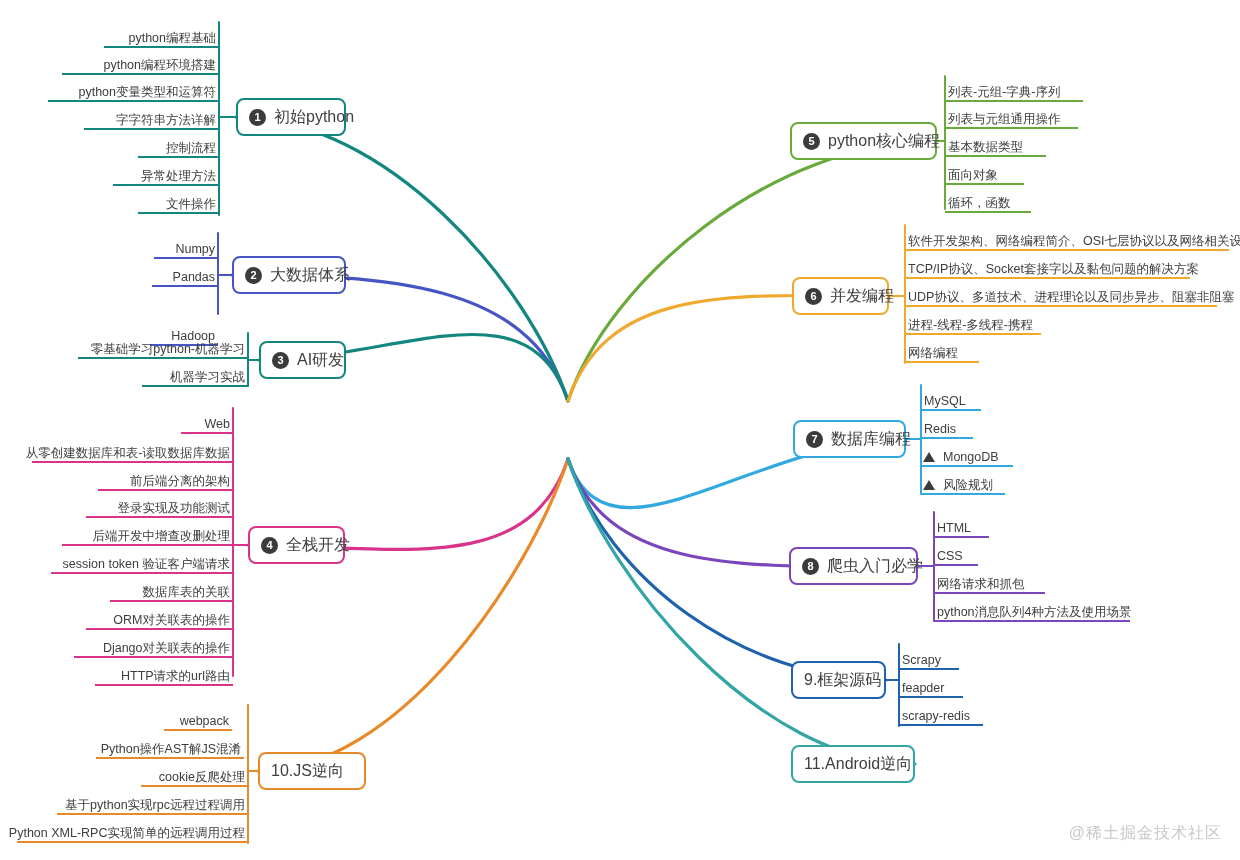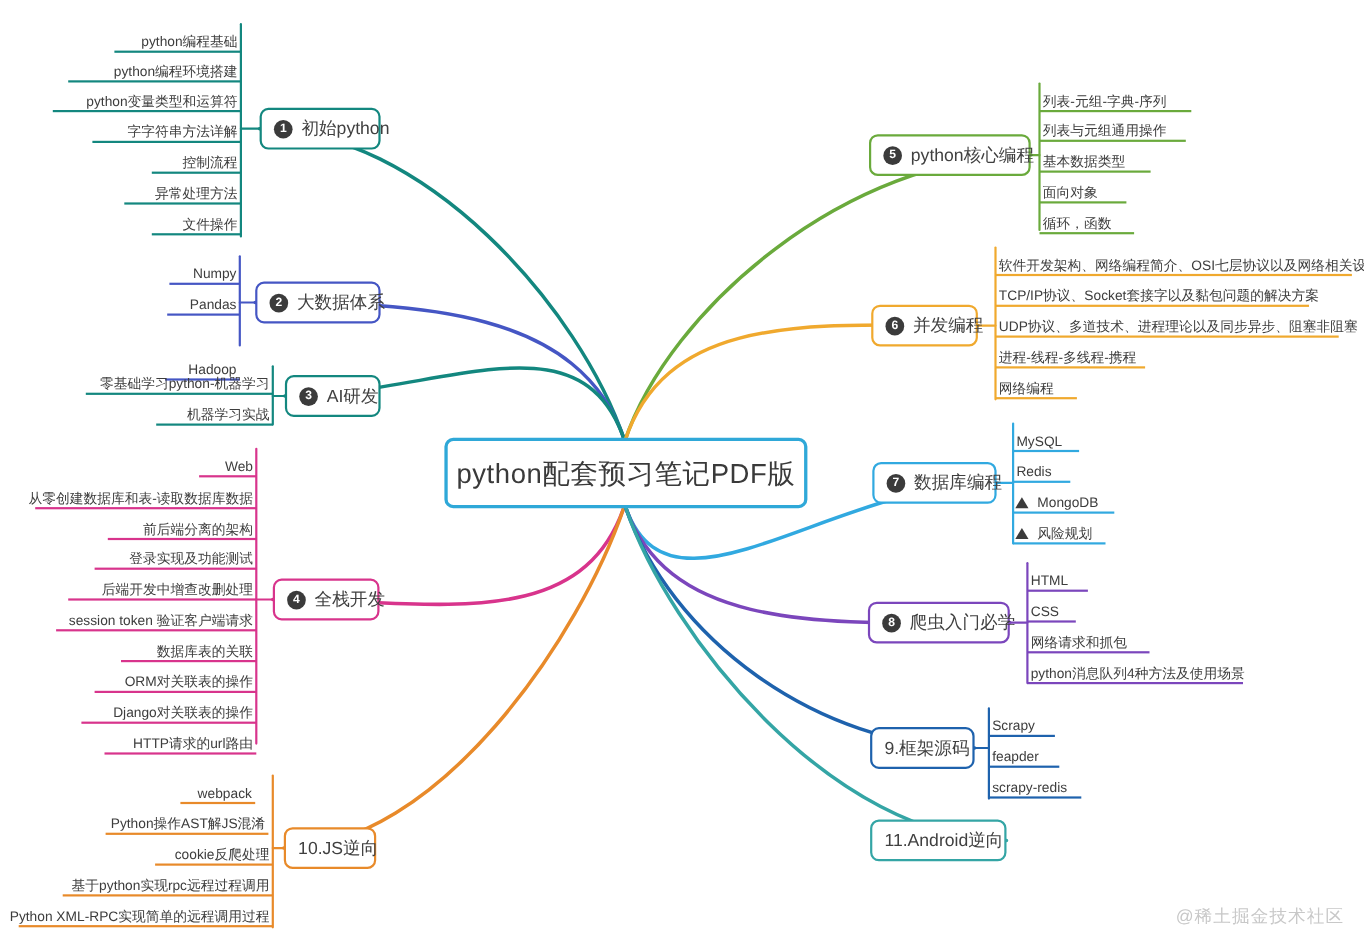--- a/index.html
+++ b/index.html
@@ -142,23 +142,20 @@
       <line x1="921" y1="439" x2="906" y2="439" stroke="#31a9e0" stroke-width="2" stroke-linecap="round"></line>
       <path d="M 568 459 C 608 579, 760.5 566, 918 566" fill="none" stroke="#7b46bc" stroke-width="3.2" stroke-linecap="round"></path>
       <line x1="934" y1="512" x2="934" y2="621" stroke="#7b46bc" stroke-width="2" stroke-linecap="round"></line>
       <line x1="934" y1="566" x2="918" y2="566" stroke="#7b46bc" stroke-width="2" stroke-linecap="round"></line>
       <path d="M 568 459 C 608 579, 742.9 680, 886 680" fill="none" stroke="#1e62ad" stroke-width="3.2" stroke-linecap="round"></path>
       <line x1="899" y1="644" x2="899" y2="726" stroke="#1e62ad" stroke-width="2" stroke-linecap="round"></line>
       <line x1="899" y1="680" x2="886" y2="680" stroke="#1e62ad" stroke-width="2" stroke-linecap="round"></line>
       <path d="M 568 459 C 608 579, 758.85 764, 915 764" fill="none" stroke="#34a5a5" stroke-width="3.2" stroke-linecap="round"></path>
     </svg>
 
-  <div class="center-node">
-    <span class="ct">python配套预习笔记PDF版</span>
-  </div>
 
   <div id="nodes">
       <div class="bnode" style="left: 236px; top: 98px; width: 110px; border-color: rgb(19, 135, 127);">
         <span class="badge">1</span>
         <span class="btxt">初始python</span>
       </div>
       <div class="leaf left" style="left: 104px; top: 22px; width: 115px; border-bottom-color: rgb(19, 135, 127);">
         <span class="ltxt">python编程基础</span>
       </div>
       <div class="leaf left" style="left: 62px; top: 49px; width: 157px; border-bottom-color: rgb(19, 135, 127); justify-content: flex-end;">
@@ -229,21 +226,21 @@
       </div>
       <div class="leaf left" style="left: 86px; top: 604px; width: 147px; border-bottom-color: rgb(216, 52, 140);">
         <span class="ltxt">ORM对关联表的操作</span>
       </div>
       <div class="leaf left" style="left: 74px; top: 632px; width: 159px; border-bottom-color: rgb(216, 52, 140);">
         <span class="ltxt">Django对关联表的操作</span>
       </div>
       <div class="leaf left" style="left: 95px; top: 660px; width: 138px; border-bottom-color: rgb(216, 52, 140);">
         <span class="ltxt">HTTP请求的url路由</span>
       </div>
-      <div class="bnode" style="left: 258px; top: 752px; width: 84px; border-color: rgb(232, 138, 42);">
+      <div class="bnode" style="left: 258px; top: 752px; width: 108px; border-color: rgb(232, 138, 42);">
         <span class="btxt">10.JS逆向</span>
       </div>
       <div class="leaf left" style="left: 164px; top: 705px; width: 68px; border-bottom-color: rgb(232, 138, 42);">
         <span class="ltxt">webpack</span>
       </div>
       <div class="leaf left" style="left: 96px; top: 733px; width: 148px; border-bottom-color: rgb(232, 138, 42);">
         <span class="ltxt">Python操作AST解JS混淆</span>
       </div>
       <div class="leaf left" style="left: 141px; top: 761px; width: 107px; border-bottom-color: rgb(232, 138, 42);">
         <span class="ltxt">cookie反爬处理</span>

